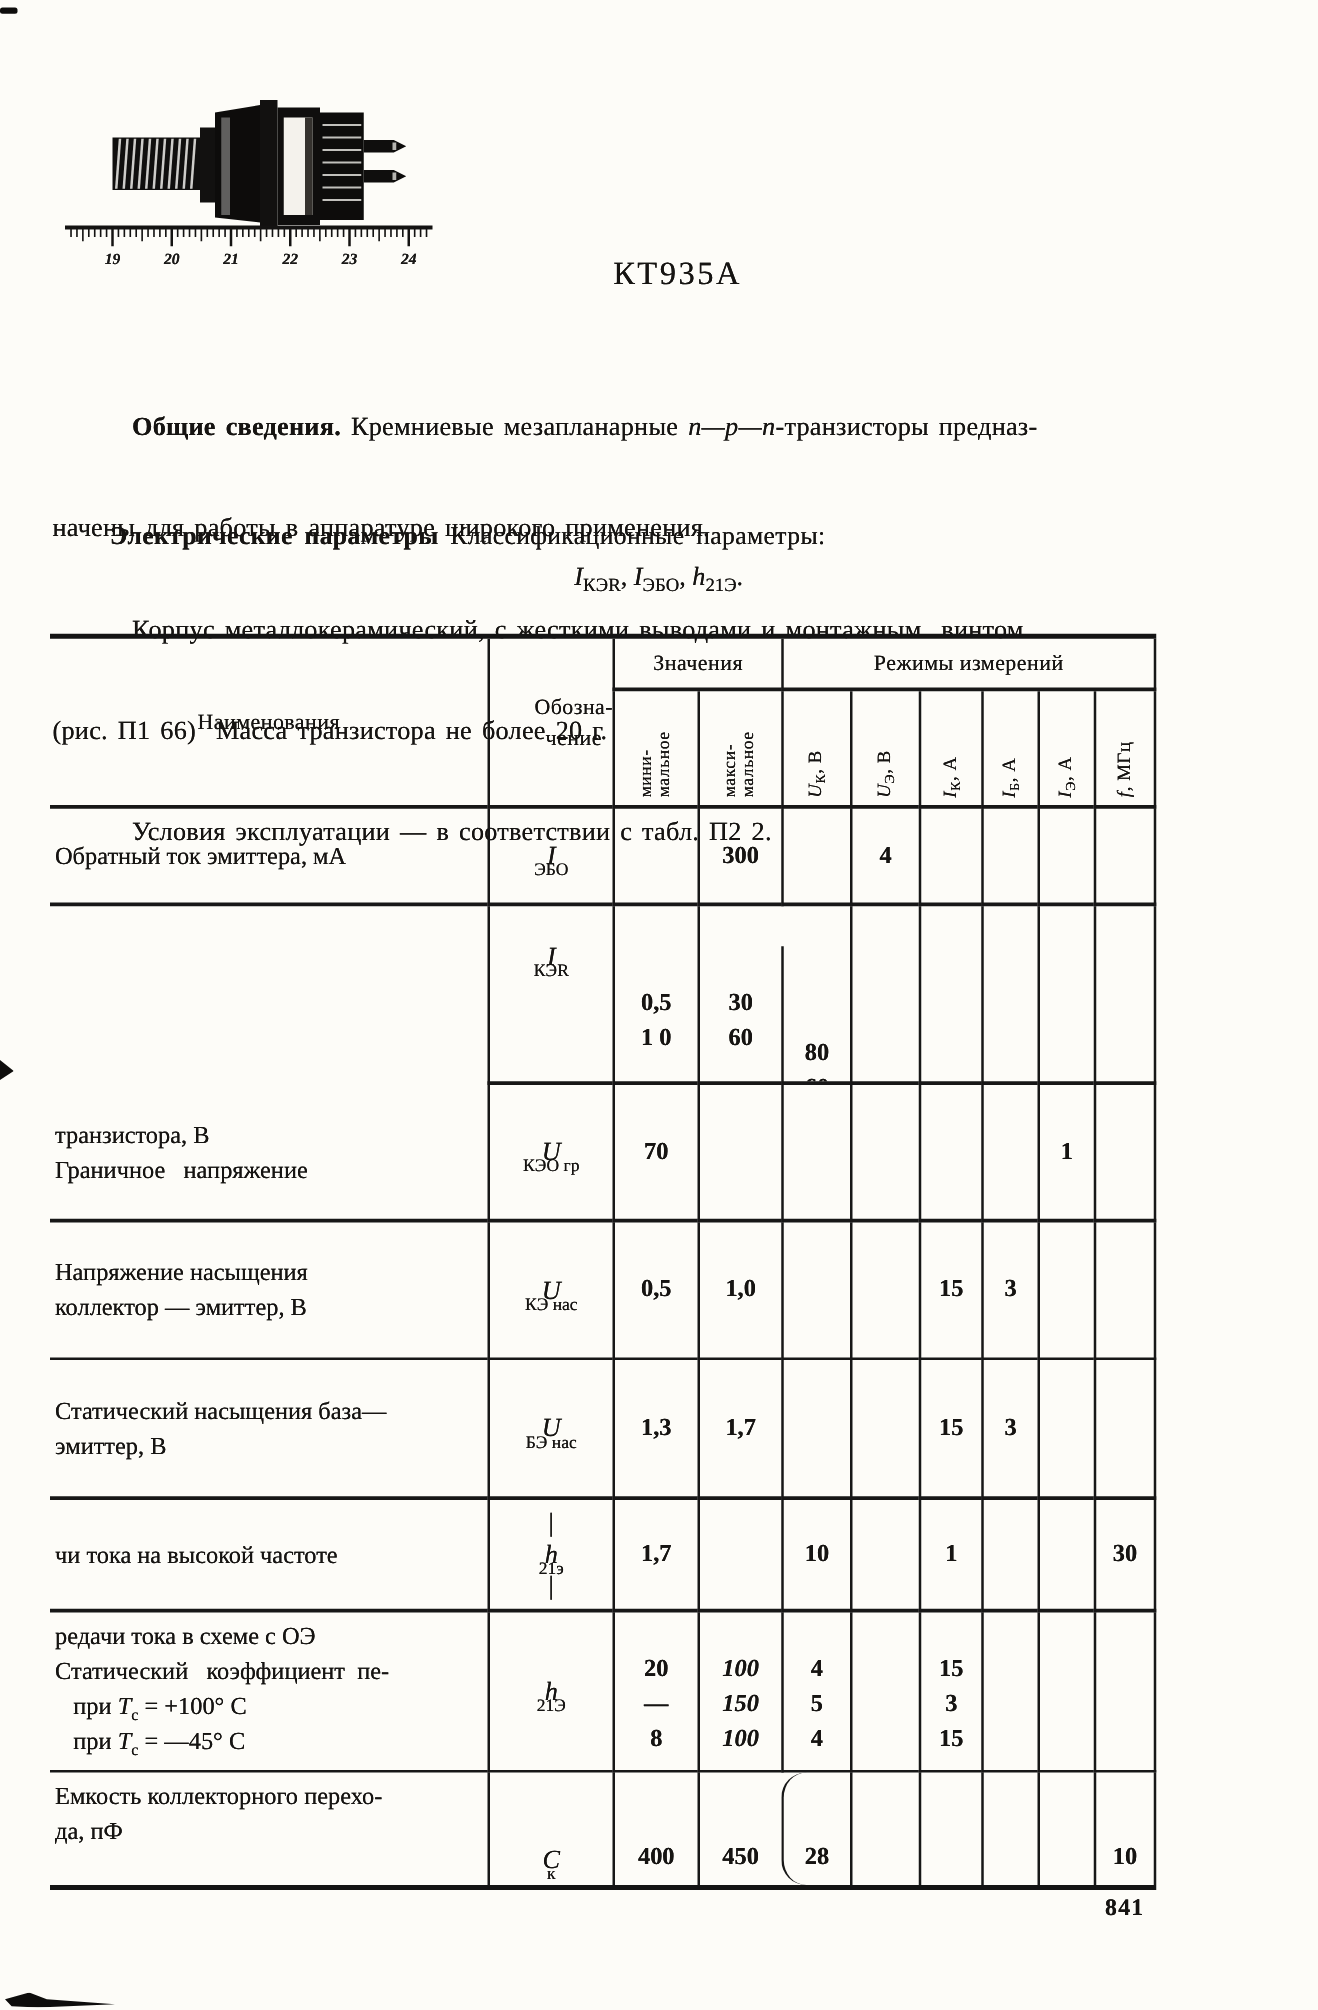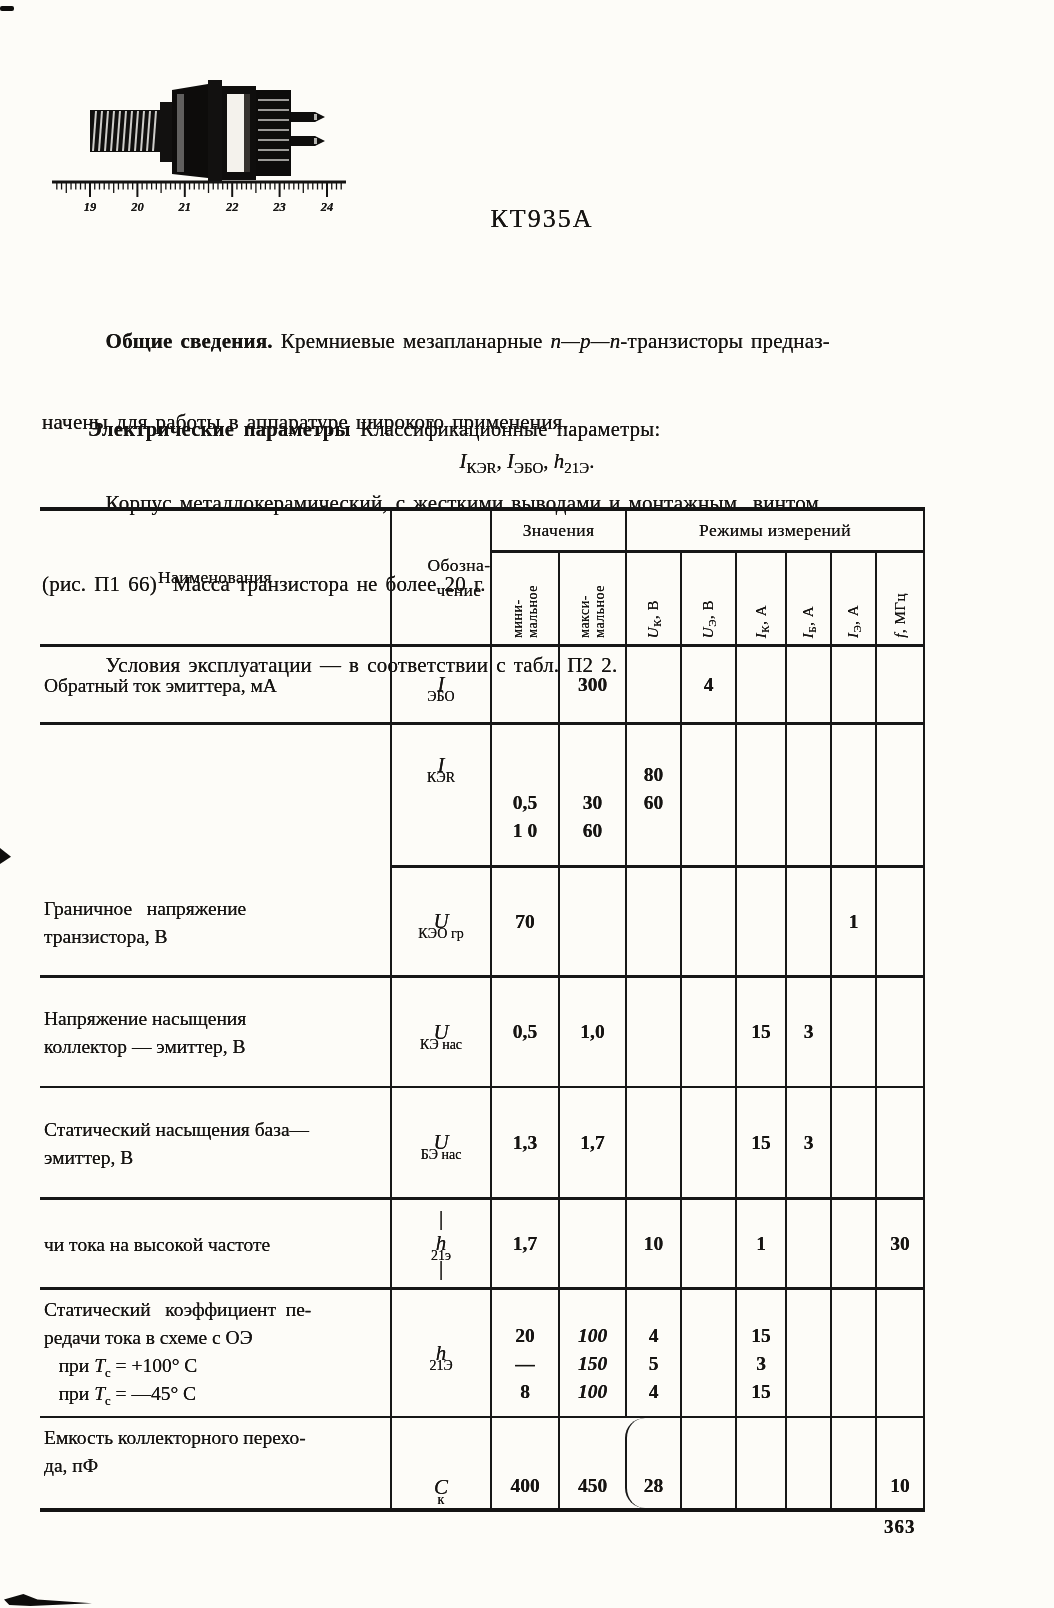--- a/index.html
+++ b/index.html
@@ -244,32 +244,32 @@
         <sub>КЭR</sub>
       </div>
       <div class="tc c-val " style="grid-area: 4 / 3 / span 1 / span 1; border-left: 2px solid rgb(23, 23, 23); border-bottom: 3px solid rgb(23, 23, 23); padding-top: 64px;">
         <div>0,5</div>
         <div>1 0</div>
       </div>
       <div class="tc c-val " style="grid-area: 4 / 4 / span 1 / span 1; border-left: 2px solid rgb(23, 23, 23); border-bottom: 3px solid rgb(23, 23, 23); padding-top: 64px;">
         <div>30</div>
         <div>60</div>
       </div>
-      <div class="tc c-val " style="grid-area: 4 / 5 / span 1 / span 1; border-left: 2px solid rgb(23, 23, 23); border-bottom: 3px solid rgb(23, 23, 23); padding-top: 36px;">
+      <div class="tc c-val " style="grid-area: 4 / 5 / span 1 / span 1; border-left: 2px solid rgb(23, 23, 23); border-bottom: 3px solid rgb(23, 23, 23); padding-top: 72px; margin-top: 32px;">
         <div>80</div>
         <div>60</div>
       </div>
       <div class="tc c-val " style="grid-area: 4 / 6 / span 1 / span 1; border-left: 2px solid rgb(23, 23, 23); border-bottom: 3px solid rgb(23, 23, 23); padding-top: 64px;"></div>
       <div class="tc c-val " style="grid-area: 4 / 7 / span 1 / span 1; border-left: 2px solid rgb(23, 23, 23); border-bottom: 3px solid rgb(23, 23, 23); padding-top: 64px;"></div>
       <div class="tc c-val " style="grid-area: 4 / 8 / span 1 / span 1; border-left: 2px solid rgb(23, 23, 23); border-bottom: 3px solid rgb(23, 23, 23); padding-top: 64px;"></div>
       <div class="tc c-val " style="grid-area: 4 / 9 / span 1 / span 1; border-left: 2px solid rgb(23, 23, 23); border-bottom: 3px solid rgb(23, 23, 23); padding-top: 64px;"></div>
       <div class="tc c-val " style="grid-area: 4 / 10 / span 1 / span 1; border-left: 2px solid rgb(23, 23, 23); border-right: 2px solid rgb(23, 23, 23); border-bottom: 3px solid rgb(23, 23, 23); padding-top: 64px;"></div>
       <div class="tc c-name center" style="grid-area: 5 / 1 / span 1 / span 1; border-bottom: 3.5px solid rgb(23, 23, 23);">
+        <div class="nl">транзистора, В</div>
         <div class="nl">Граничное   напряжение</div>
-        <div class="nl">транзистора, В</div>
       </div>
       <div class="tc c-sym center" style="grid-area: 5 / 2 / span 1 / span 1; border-left: 2px solid rgb(23, 23, 23); border-bottom: 3.5px solid rgb(23, 23, 23);">
         <i>U</i>
         <sub>КЭО гр</sub>
       </div>
       <div class="tc c-val center" style="grid-area: 5 / 3 / span 1 / span 1; border-left: 2px solid rgb(23, 23, 23); border-bottom: 3.5px solid rgb(23, 23, 23);">
         <div>70</div>
       </div>
       <div class="tc c-val center" style="grid-area: 5 / 4 / span 1 / span 1; border-left: 2px solid rgb(23, 23, 23); border-bottom: 3.5px solid rgb(23, 23, 23);"></div>
       <div class="tc c-val center" style="grid-area: 5 / 5 / span 1 / span 1; border-left: 2px solid rgb(23, 23, 23); border-bottom: 3.5px solid rgb(23, 23, 23);"></div>
@@ -342,22 +342,22 @@
       <div class="tc c-val center" style="grid-area: 8 / 6 / span 1 / span 1; border-left: 2px solid rgb(23, 23, 23); border-bottom: 3px solid rgb(23, 23, 23);"></div>
       <div class="tc c-val center" style="grid-area: 8 / 7 / span 1 / span 1; border-left: 2px solid rgb(23, 23, 23); border-bottom: 3px solid rgb(23, 23, 23);">
         <div>1</div>
       </div>
       <div class="tc c-val center" style="grid-area: 8 / 8 / span 1 / span 1; border-left: 2px solid rgb(23, 23, 23); border-bottom: 3px solid rgb(23, 23, 23);"></div>
       <div class="tc c-val center" style="grid-area: 8 / 9 / span 1 / span 1; border-left: 2px solid rgb(23, 23, 23); border-bottom: 3px solid rgb(23, 23, 23);"></div>
       <div class="tc c-val center" style="grid-area: 8 / 10 / span 1 / span 1; border-left: 2px solid rgb(23, 23, 23); border-right: 2px solid rgb(23, 23, 23); border-bottom: 3px solid rgb(23, 23, 23);">
         <div>30</div>
       </div>
       <div class="tc c-name " style="grid-area: 9 / 1 / span 1 / span 1; border-bottom: 2px solid rgb(23, 23, 23);">
+        <div class="nl">редачи тока в схеме с ОЭ</div>
         <div class="nl">Статический   коэффициент  пе-</div>
-        <div class="nl">редачи тока в схеме с ОЭ</div>
         <div class="nl">   при <i>Т</i><sub>с</sub> = +100° С</div>
         <div class="nl">   при <i>Т</i><sub>с</sub> = —45° С</div>
       </div>
       <div class="tc c-sym center" style="grid-area: 9 / 2 / span 1 / span 1; border-left: 2px solid rgb(23, 23, 23); border-bottom: 2px solid rgb(23, 23, 23);">
         <i>h</i>
         <sub>21Э</sub>
       </div>
       <div class="tc c-val " style="grid-area: 9 / 3 / span 1 / span 1; border-left: 2px solid rgb(23, 23, 23); border-bottom: 2px solid rgb(23, 23, 23); padding-top: 32px;">
         <div>20</div>
         <div>—</div>
@@ -401,18 +401,18 @@
       </div>
       <div class="tc c-val bottom" style="grid-area: 10 / 6 / span 1 / span 1; border-left: 2px solid rgb(23, 23, 23); border-bottom: none; padding-bottom: 8px;"></div>
       <div class="tc c-val bottom" style="grid-area: 10 / 7 / span 1 / span 1; border-left: 2px solid rgb(23, 23, 23); border-bottom: none; padding-bottom: 8px;"></div>
       <div class="tc c-val bottom" style="grid-area: 10 / 8 / span 1 / span 1; border-left: 2px solid rgb(23, 23, 23); border-bottom: none; padding-bottom: 8px;"></div>
       <div class="tc c-val bottom" style="grid-area: 10 / 9 / span 1 / span 1; border-left: 2px solid rgb(23, 23, 23); border-bottom: none; padding-bottom: 8px;"></div>
       <div class="tc c-val bottom" style="grid-area: 10 / 10 / span 1 / span 1; border-left: 2px solid rgb(23, 23, 23); border-right: 2px solid rgb(23, 23, 23); border-bottom: none; padding-bottom: 8px;">
         <div>10</div>
       </div>
     </div>
 
-  <div class="pagenum">363</div>
+  <div class="pagenum">841</div>
 
   <div class="artifact art-top"></div>
   <div class="artifact art-mid"></div>
   <div class="artifact art-bot"></div>
 </div>
 
 </body></html>

